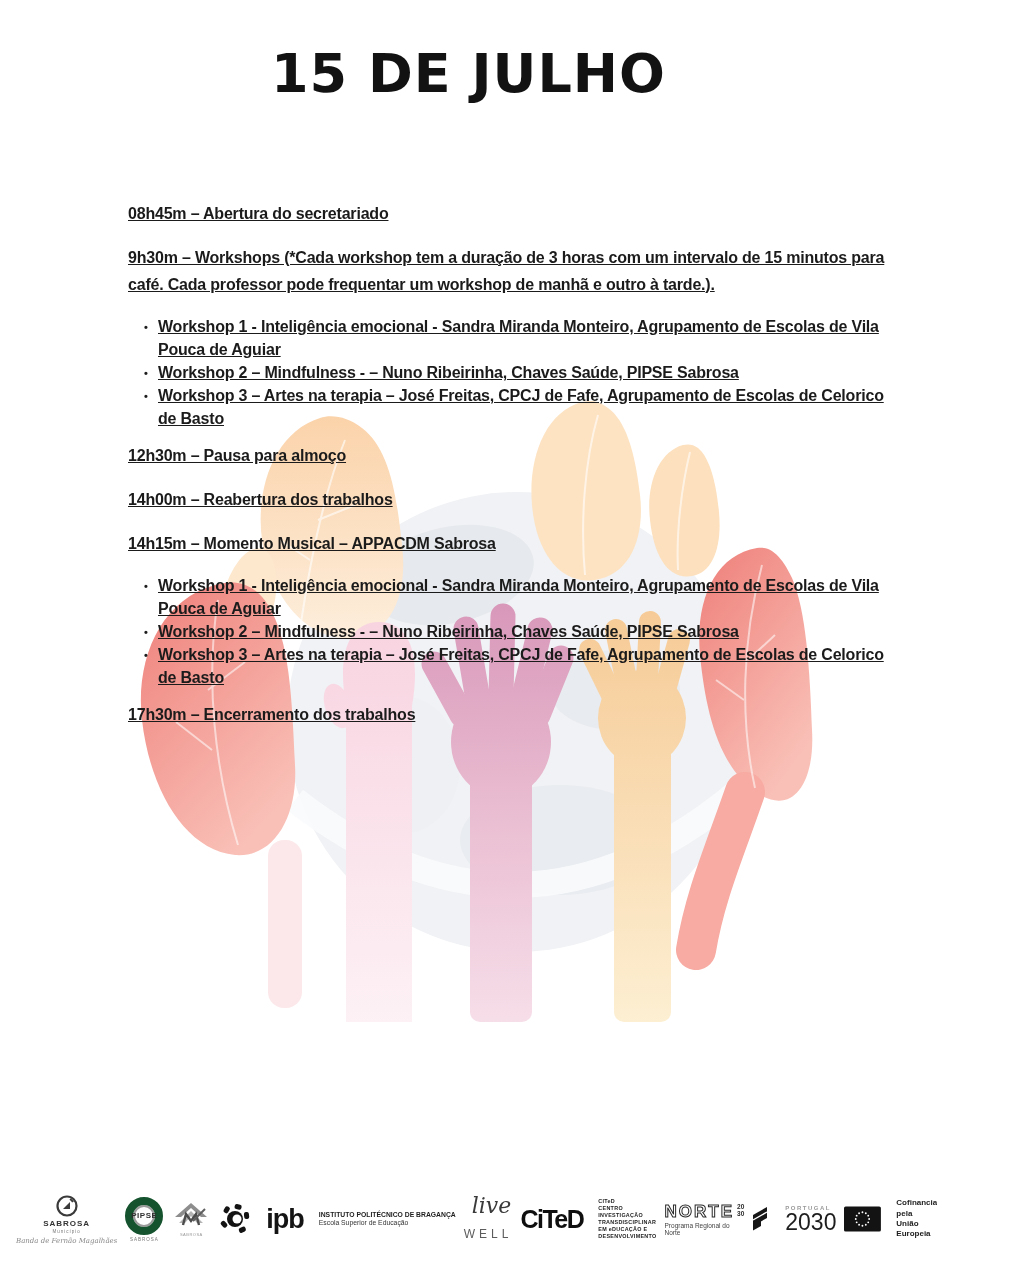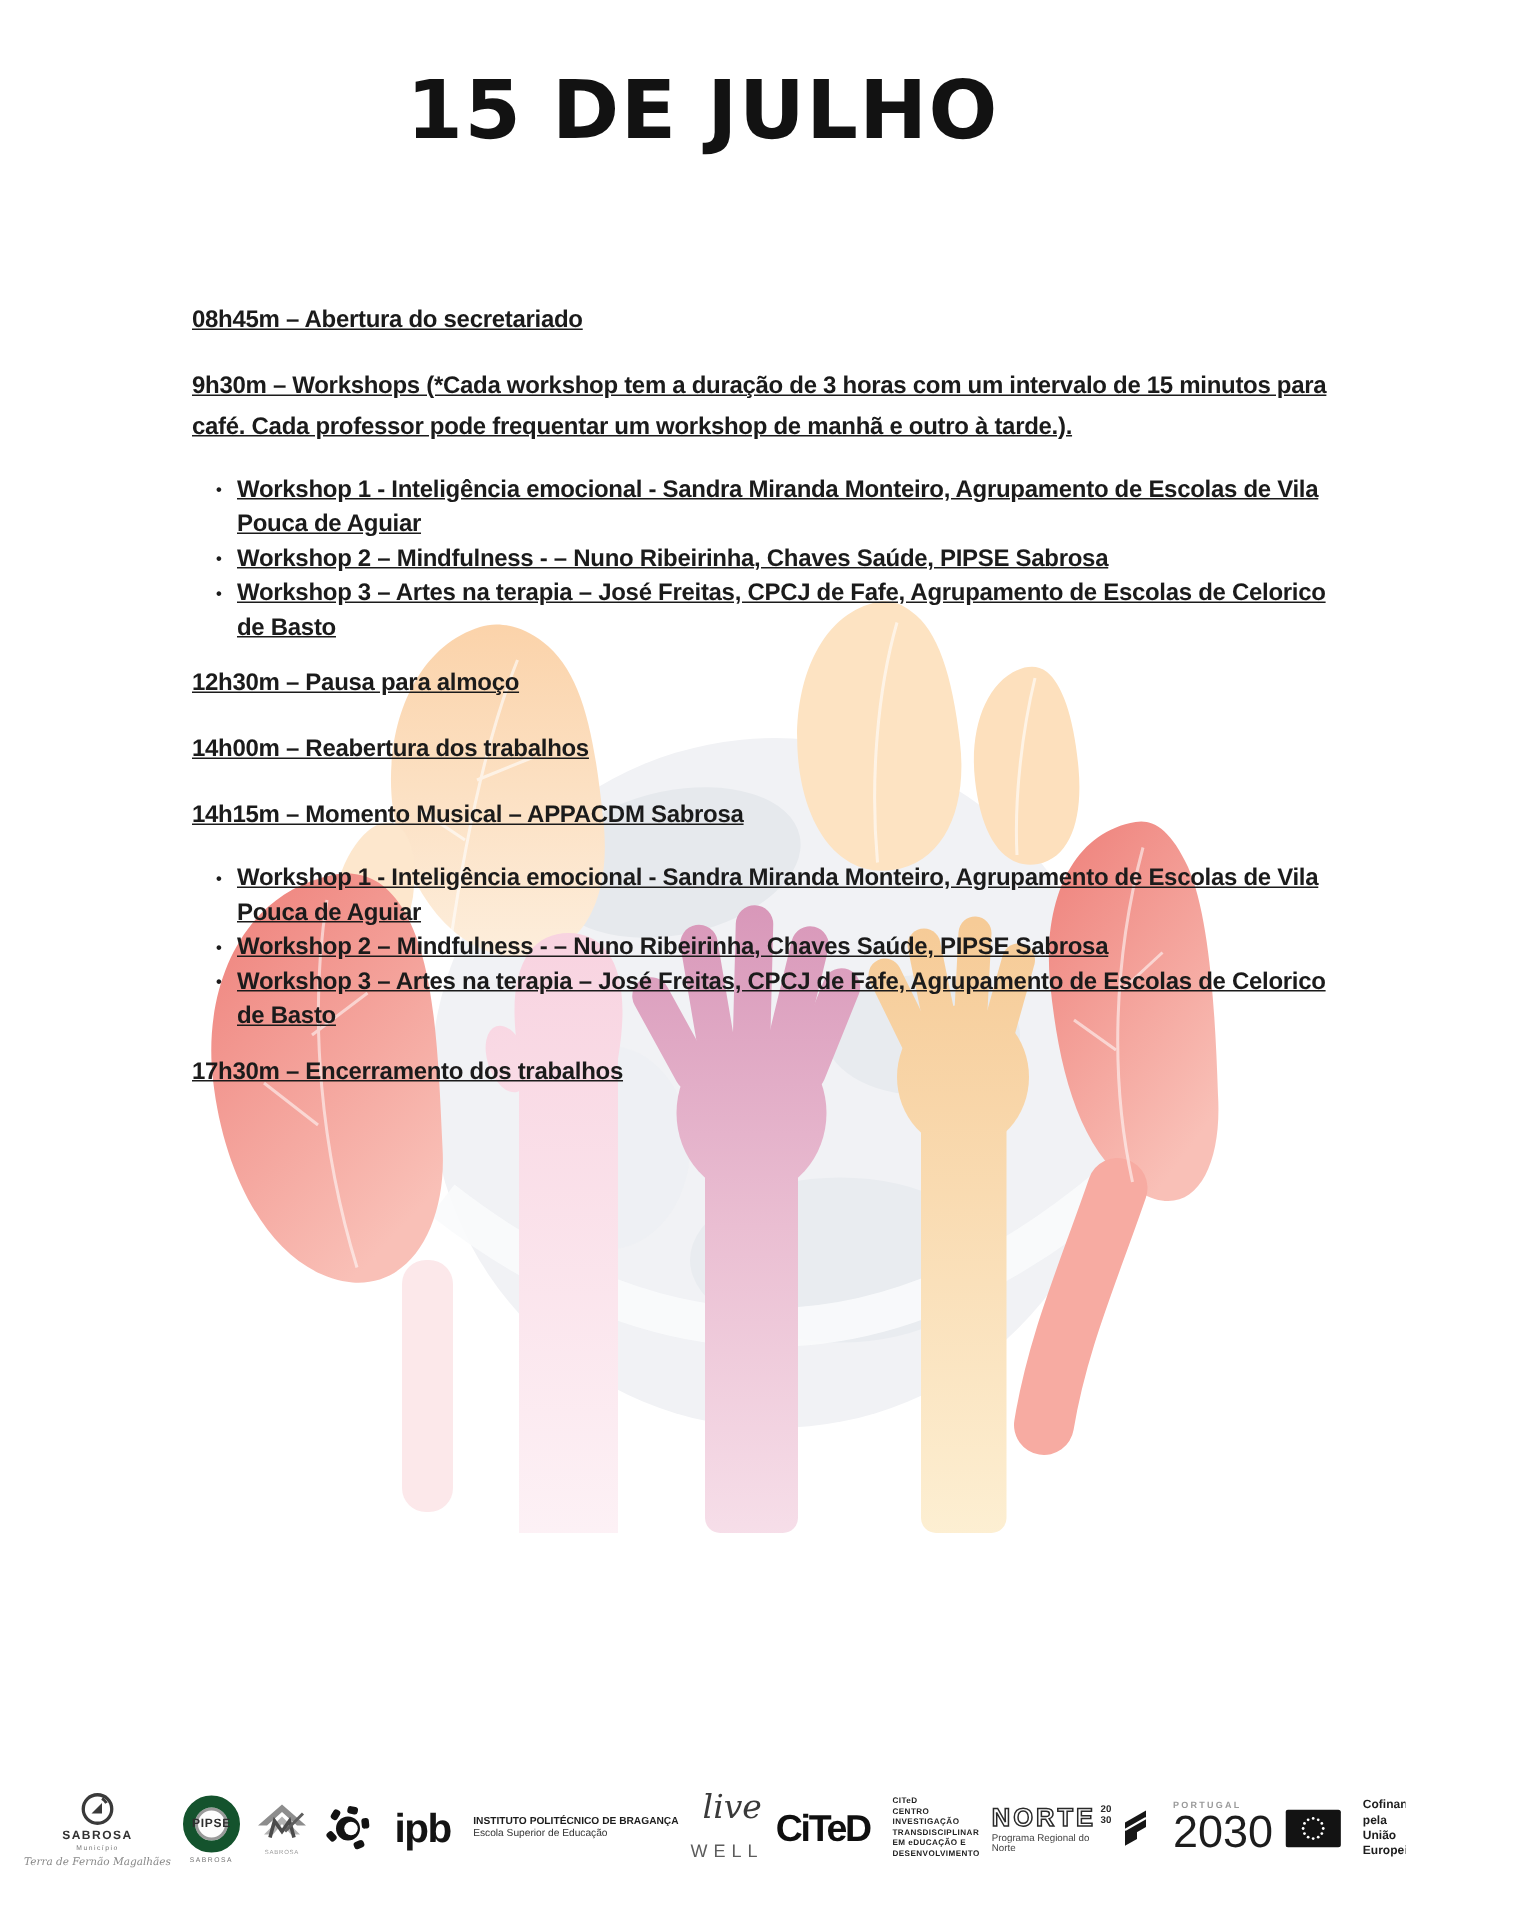--- a/index.html
+++ b/index.html
@@ -54,21 +54,21 @@
   .lw-script { font-family:"DejaVu Serif", serif; font-style:italic; font-size:22px; color:#3a3a3a; line-height:0.8; margin-left:8px; }
   .lw-caps { font-size:12px; letter-spacing:4px; color:#5c5c5c; margin-top:-4px; }
   .cited-mark { font-size:25px; font-weight:900; letter-spacing:-1.5px; color:#0f0f0f; line-height:1; }
   .cited-lines { font-size:5.4px; font-weight:800; color:#222; line-height:1.3; letter-spacing:0.3px; }
   .lg-norte { flex-direction:column; align-items:flex-start; gap:2px; }
   .norte-row { display:flex; align-items:center; gap:3px; }
   .norte-mark { font-size:17px; font-weight:700; letter-spacing:2px; color:rgba(255,255,255,0); -webkit-text-stroke:1px #2a2a2a; line-height:1; }
   .norte-years { display:flex; flex-direction:column; font-size:6.5px; font-weight:800; color:#2a2a2a; line-height:1.05; }
   .norte-sub { font-size:6.5px; color:#444; }
   .pt-top { font-size:6px; letter-spacing:1.5px; color:#9a9a9a; font-weight:700; }
-  .pt-year { font-size:30px; color:#1d1d1d; line-height:1; }
+  .pt-year { font-size:23px; color:#1d1d1d; line-height:1; }
   .eu-l { font-size:8px; font-weight:800; color:#1d1d1d; line-height:1.3; }
 </style>
 </head>
 <body>
 
 <div class="page">
 
   <svg class="art" viewBox="0 0 1024 1280" width="1024" height="1280" aria-hidden="true">
     <defs>
       <linearGradient id="gPeach" x1="0" y1="0" x2="0" y2="1">
@@ -207,21 +207,21 @@
   <footer class="logos">
 
     <div class="logo lg-sabrosa">
       <svg width="24" height="24" viewBox="0 0 24 24">
         <circle cx="12" cy="12" r="9.5" fill="none" stroke="#3a3a3a" stroke-width="2.2"></circle>
         <path d="M8,15 L15,8 L15,15 Z" fill="#3a3a3a"></path>
         <path d="M15,5 a8,8 0 0 1 3,3" stroke="#3a3a3a" stroke-width="2" fill="none"></path>
       </svg>
       <span class="nm">SABROSA</span>
       <span class="mu">Município</span>
-      <span class="tg">Terra de Fernão Magalhães</span>
+      <span class="tg">Banda de Fernão Magalhães</span>
     </div>
 
     <div class="logo lg-pipse">
       <div class="pipse-ring">
         <span>PIPSE</span>
       </div>
       <span class="sb">SABROSA</span>
     </div>
 
     <div class="logo lg-school">

